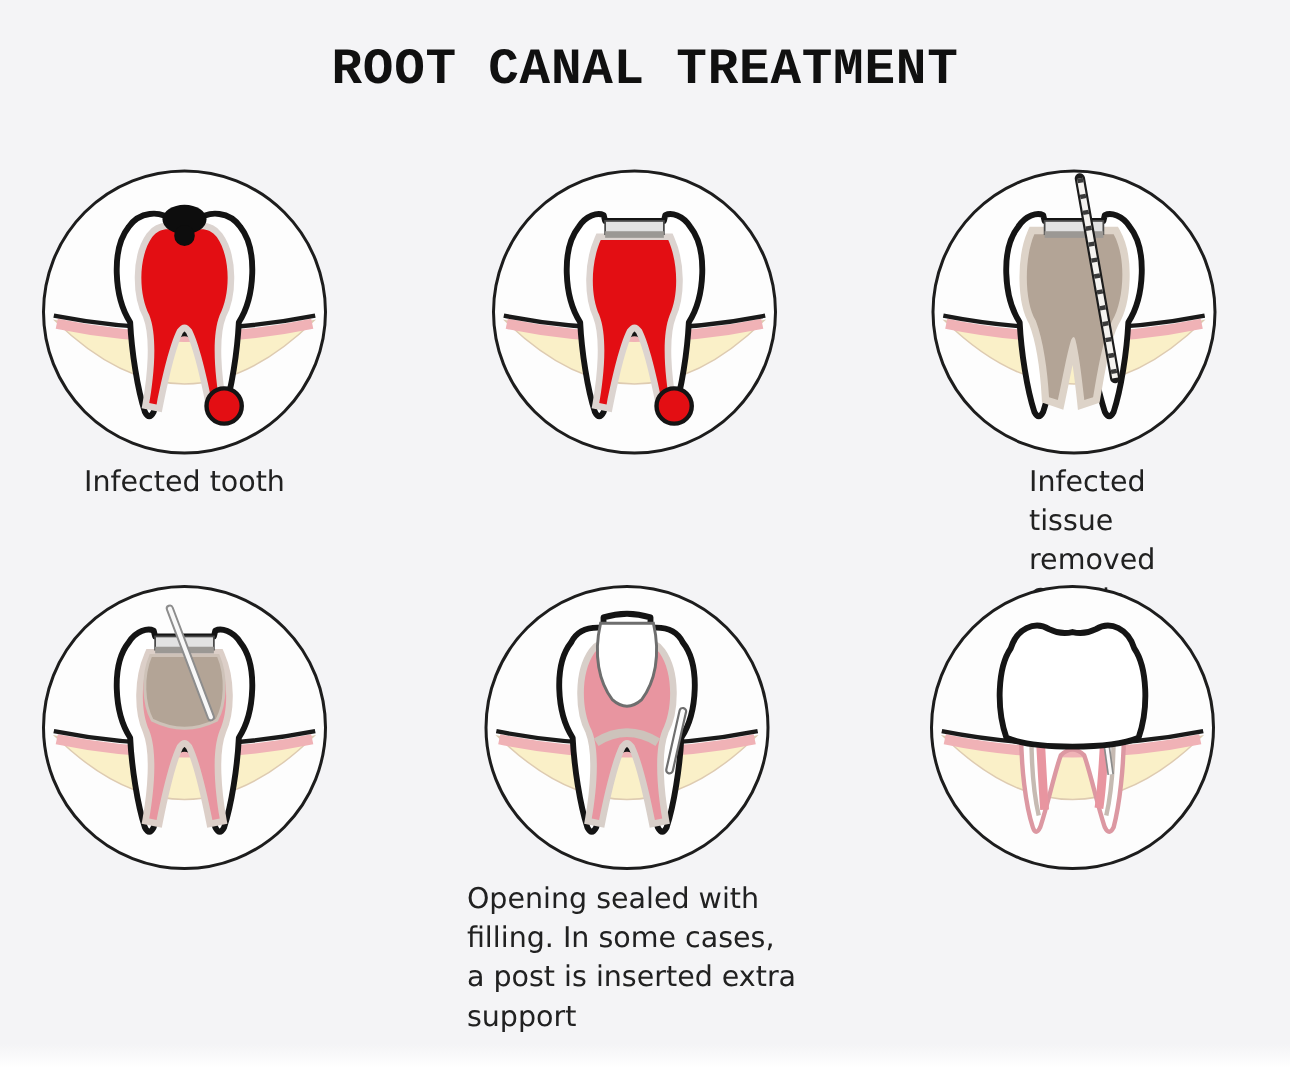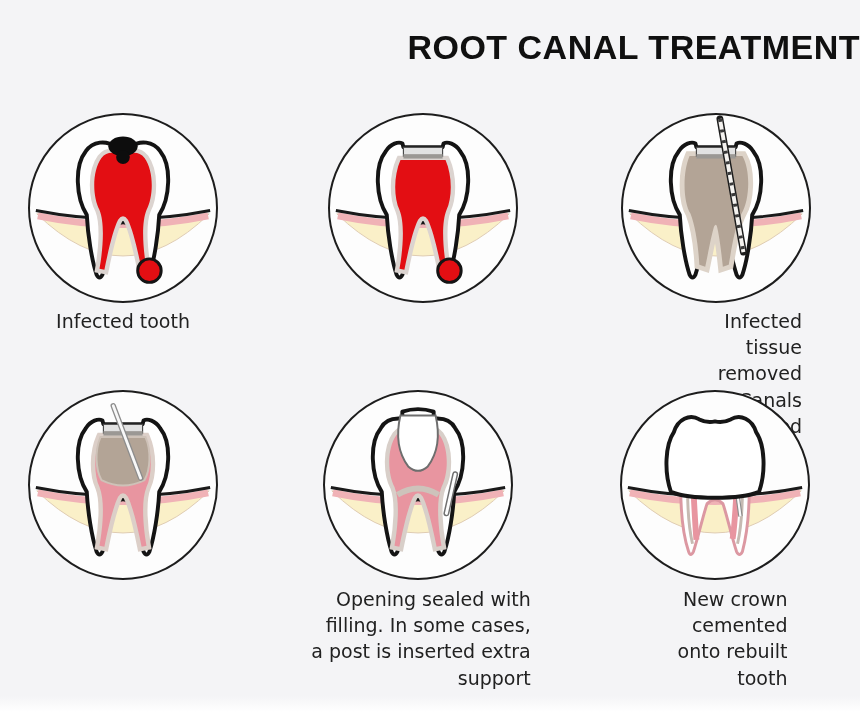--- a/index.html
+++ b/index.html
@@ -2,31 +2,31 @@
 <html><head>
 <meta charset="utf-8">
 <style>
   html,body{margin:0;padding:0;background:#e9e9ea;}
   .canvas{
     position:relative;width:860px;height:726px;margin:0 auto;
     background:linear-gradient(to bottom,#f4f4f6 0,#f4f4f6 696px,#ffffff 712px,#ffffff 100%);
     font-family:"DejaVu Sans",sans-serif;overflow:hidden;
   }
   .title{
-    position:absolute;top:28px;left:0;width:100%;margin:0;text-align:right;
-    font-family:Liberation Sans, sans-serif;font-weight:bold;font-size:34px;
+    position:absolute;top:28px;left:0;width:100%;margin:0;text-align:center;
+    font-family:Liberation Mono, monospace;font-weight:bold;font-size:34px;
     letter-spacing:.5px;color:#101010;
   }
   .circle{
     position:absolute;width:190px;height:190px;box-sizing:border-box;
     border:2.5px solid #1d1d1d;border-radius:50%;background:#fdfdfd;
   }
   .circle svg{position:absolute;left:0;top:0;width:100%;height:100%;overflow:visible;}
   .caption{
-    position:absolute;transform:translateX(-50%);white-space:pre-line;text-align:right;
+    position:absolute;transform:translateX(-50%);white-space:pre-line;text-align:left;
     font-size:19px;line-height:1.38;color:#212121;
   }
 </style>
 </head>
 <body>
 
 <div class="canvas">
 
   <h1 class="title">ROOT CANAL TREATMENT</h1>
 
@@ -148,16 +148,14 @@
         <path d="M73,100 C74,120 75,138 76,151" fill="none" stroke="#e895a0" stroke-width="6"></path>
         <path d="M117,100 C116,120 115,137 113,150" fill="none" stroke="#e895a0" stroke-width="6"></path>
         <g>
           <line x1="117" y1="98" x2="121" y2="127" stroke="#8b8b8b" stroke-width="4.5"></line>
           <line x1="117" y1="98" x2="121" y2="127" stroke="#fbfbfb" stroke-width="2.2"></line>
         </g>
       </g>
       <path d="M50,102 C43,82 44,54 53,41 C57,28 69,22 79,28 Q87,32 95,30 Q103,32 111,28 C121,22 133,28 137,41 C146,54 147,82 140,102 C121,110 69,110 50,102 Z" fill="#ffffff" stroke="#151515" stroke-width="4" stroke-linejoin="round"></path>
     </svg>
   </div>
-  <div class="caption" style="left:715px;top:586px">New crown cemented
-onto rebuilt tooth</div>
 
 </div>
 
 </body></html>

